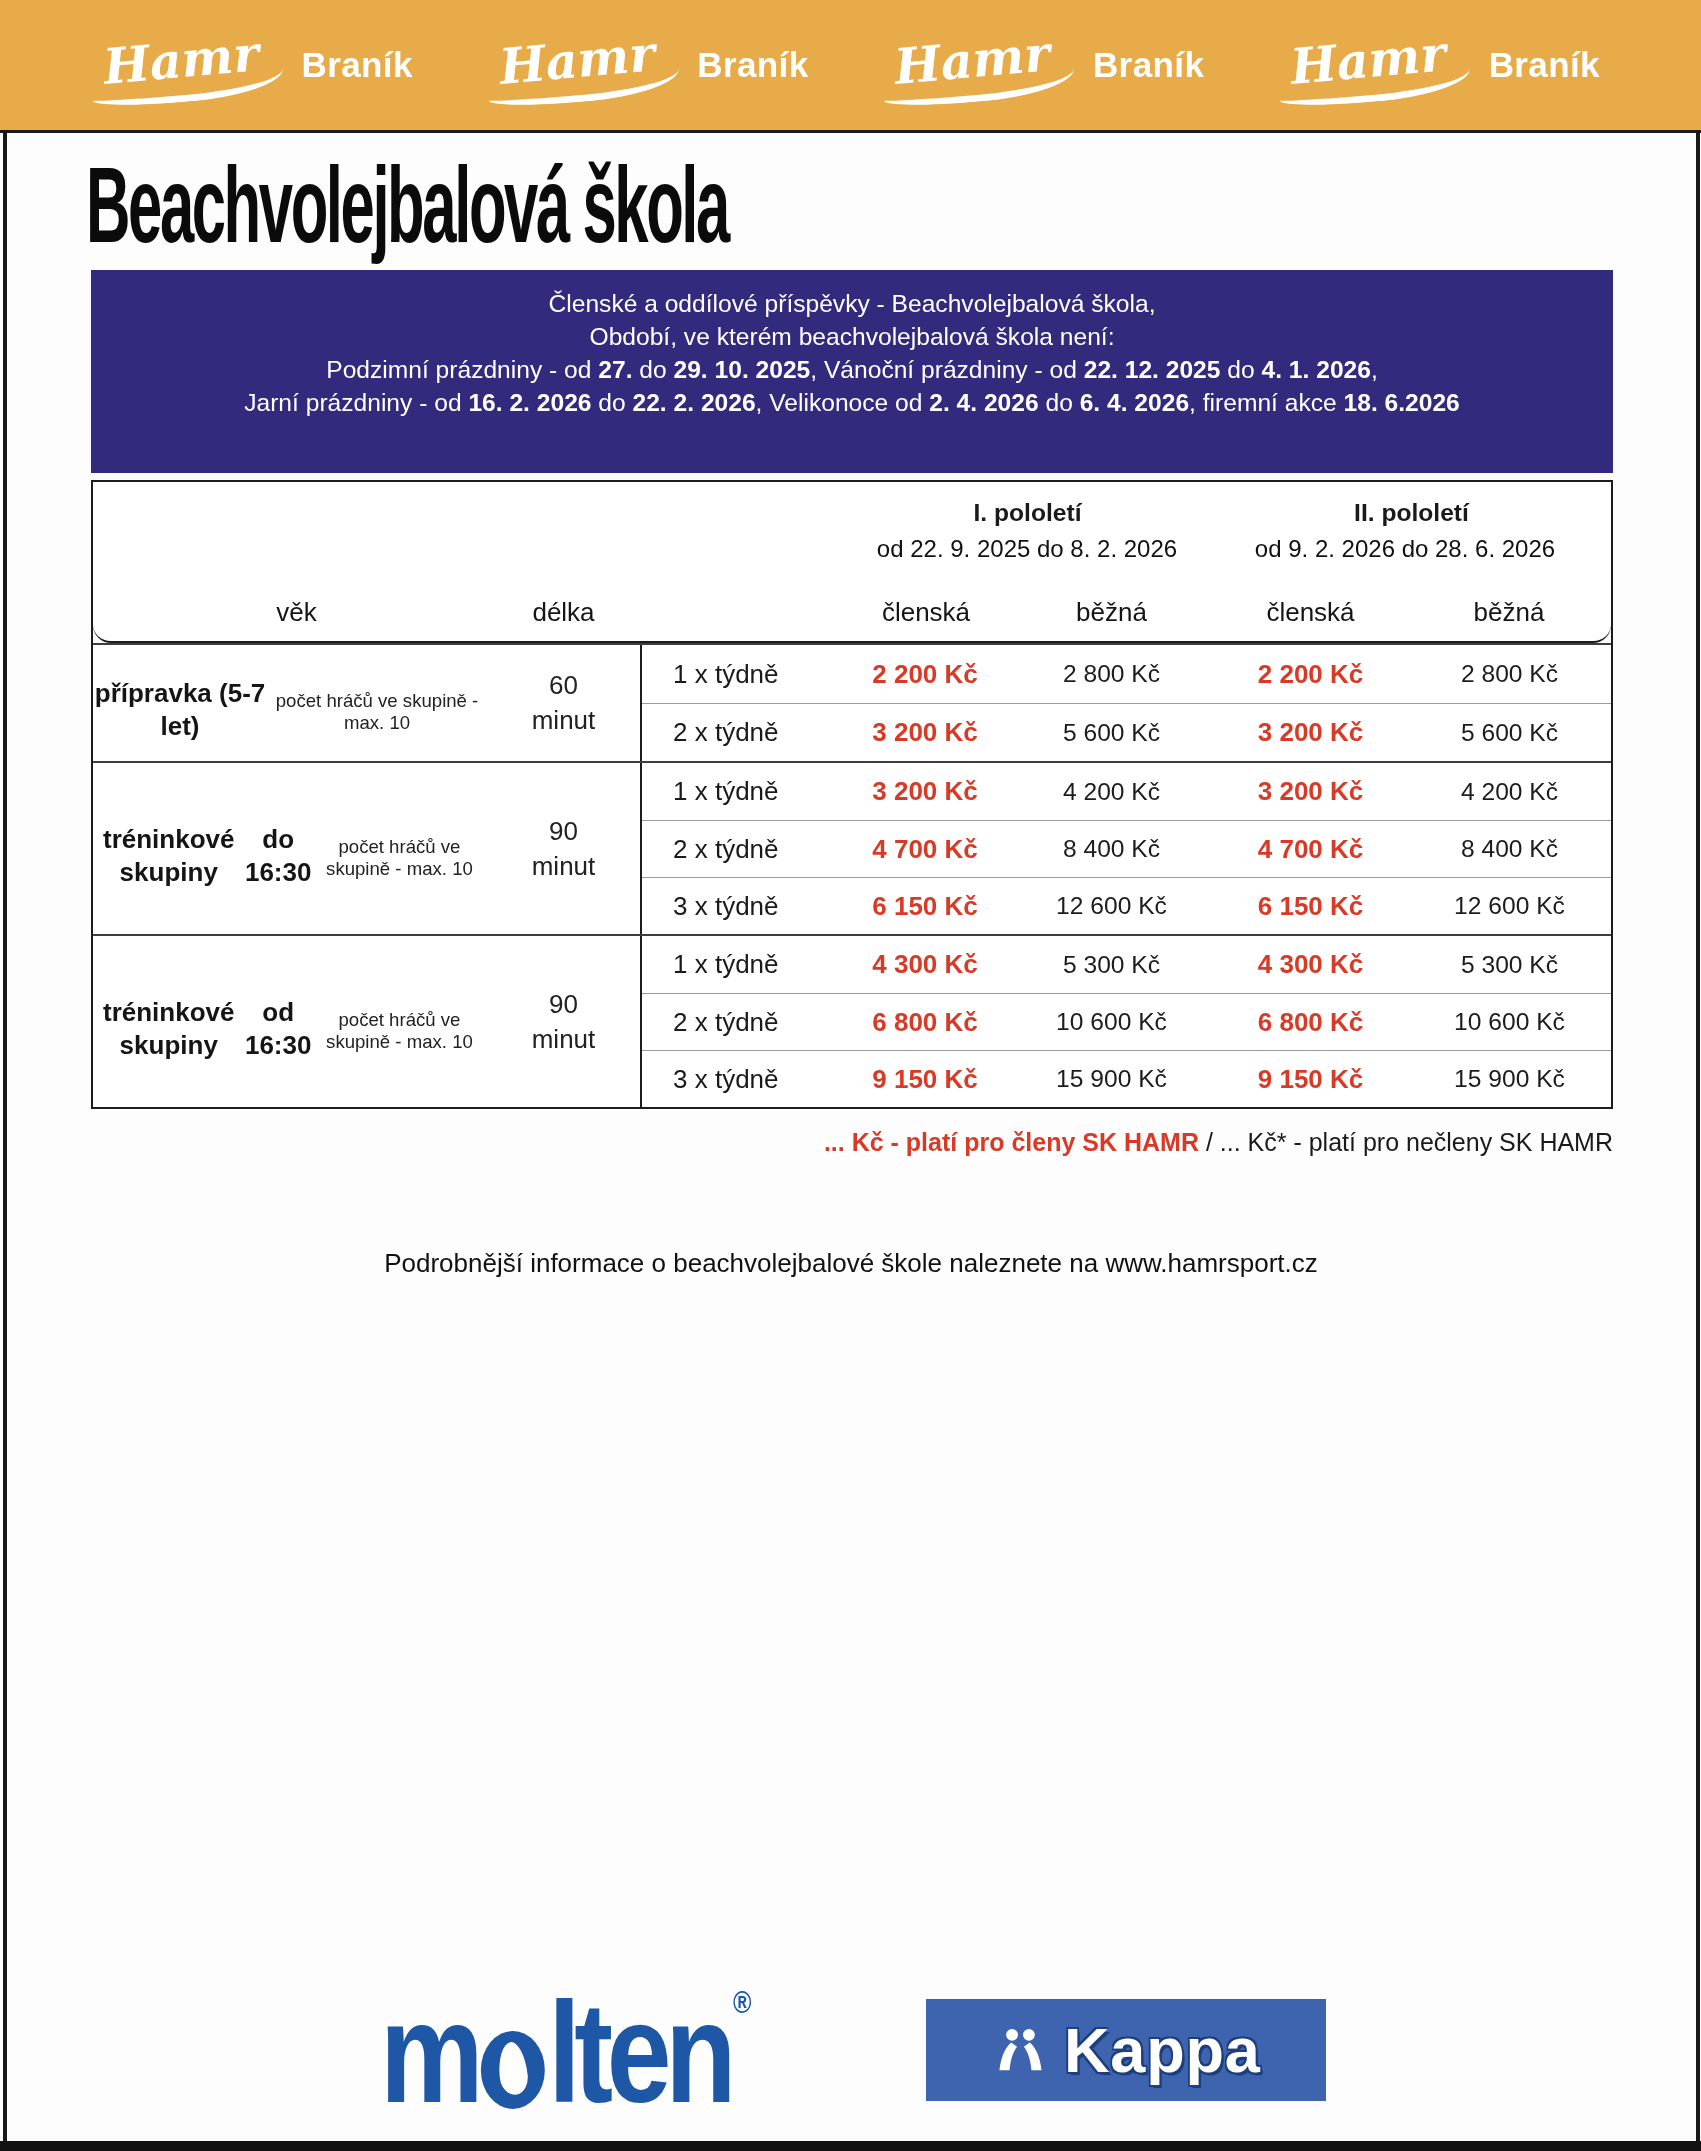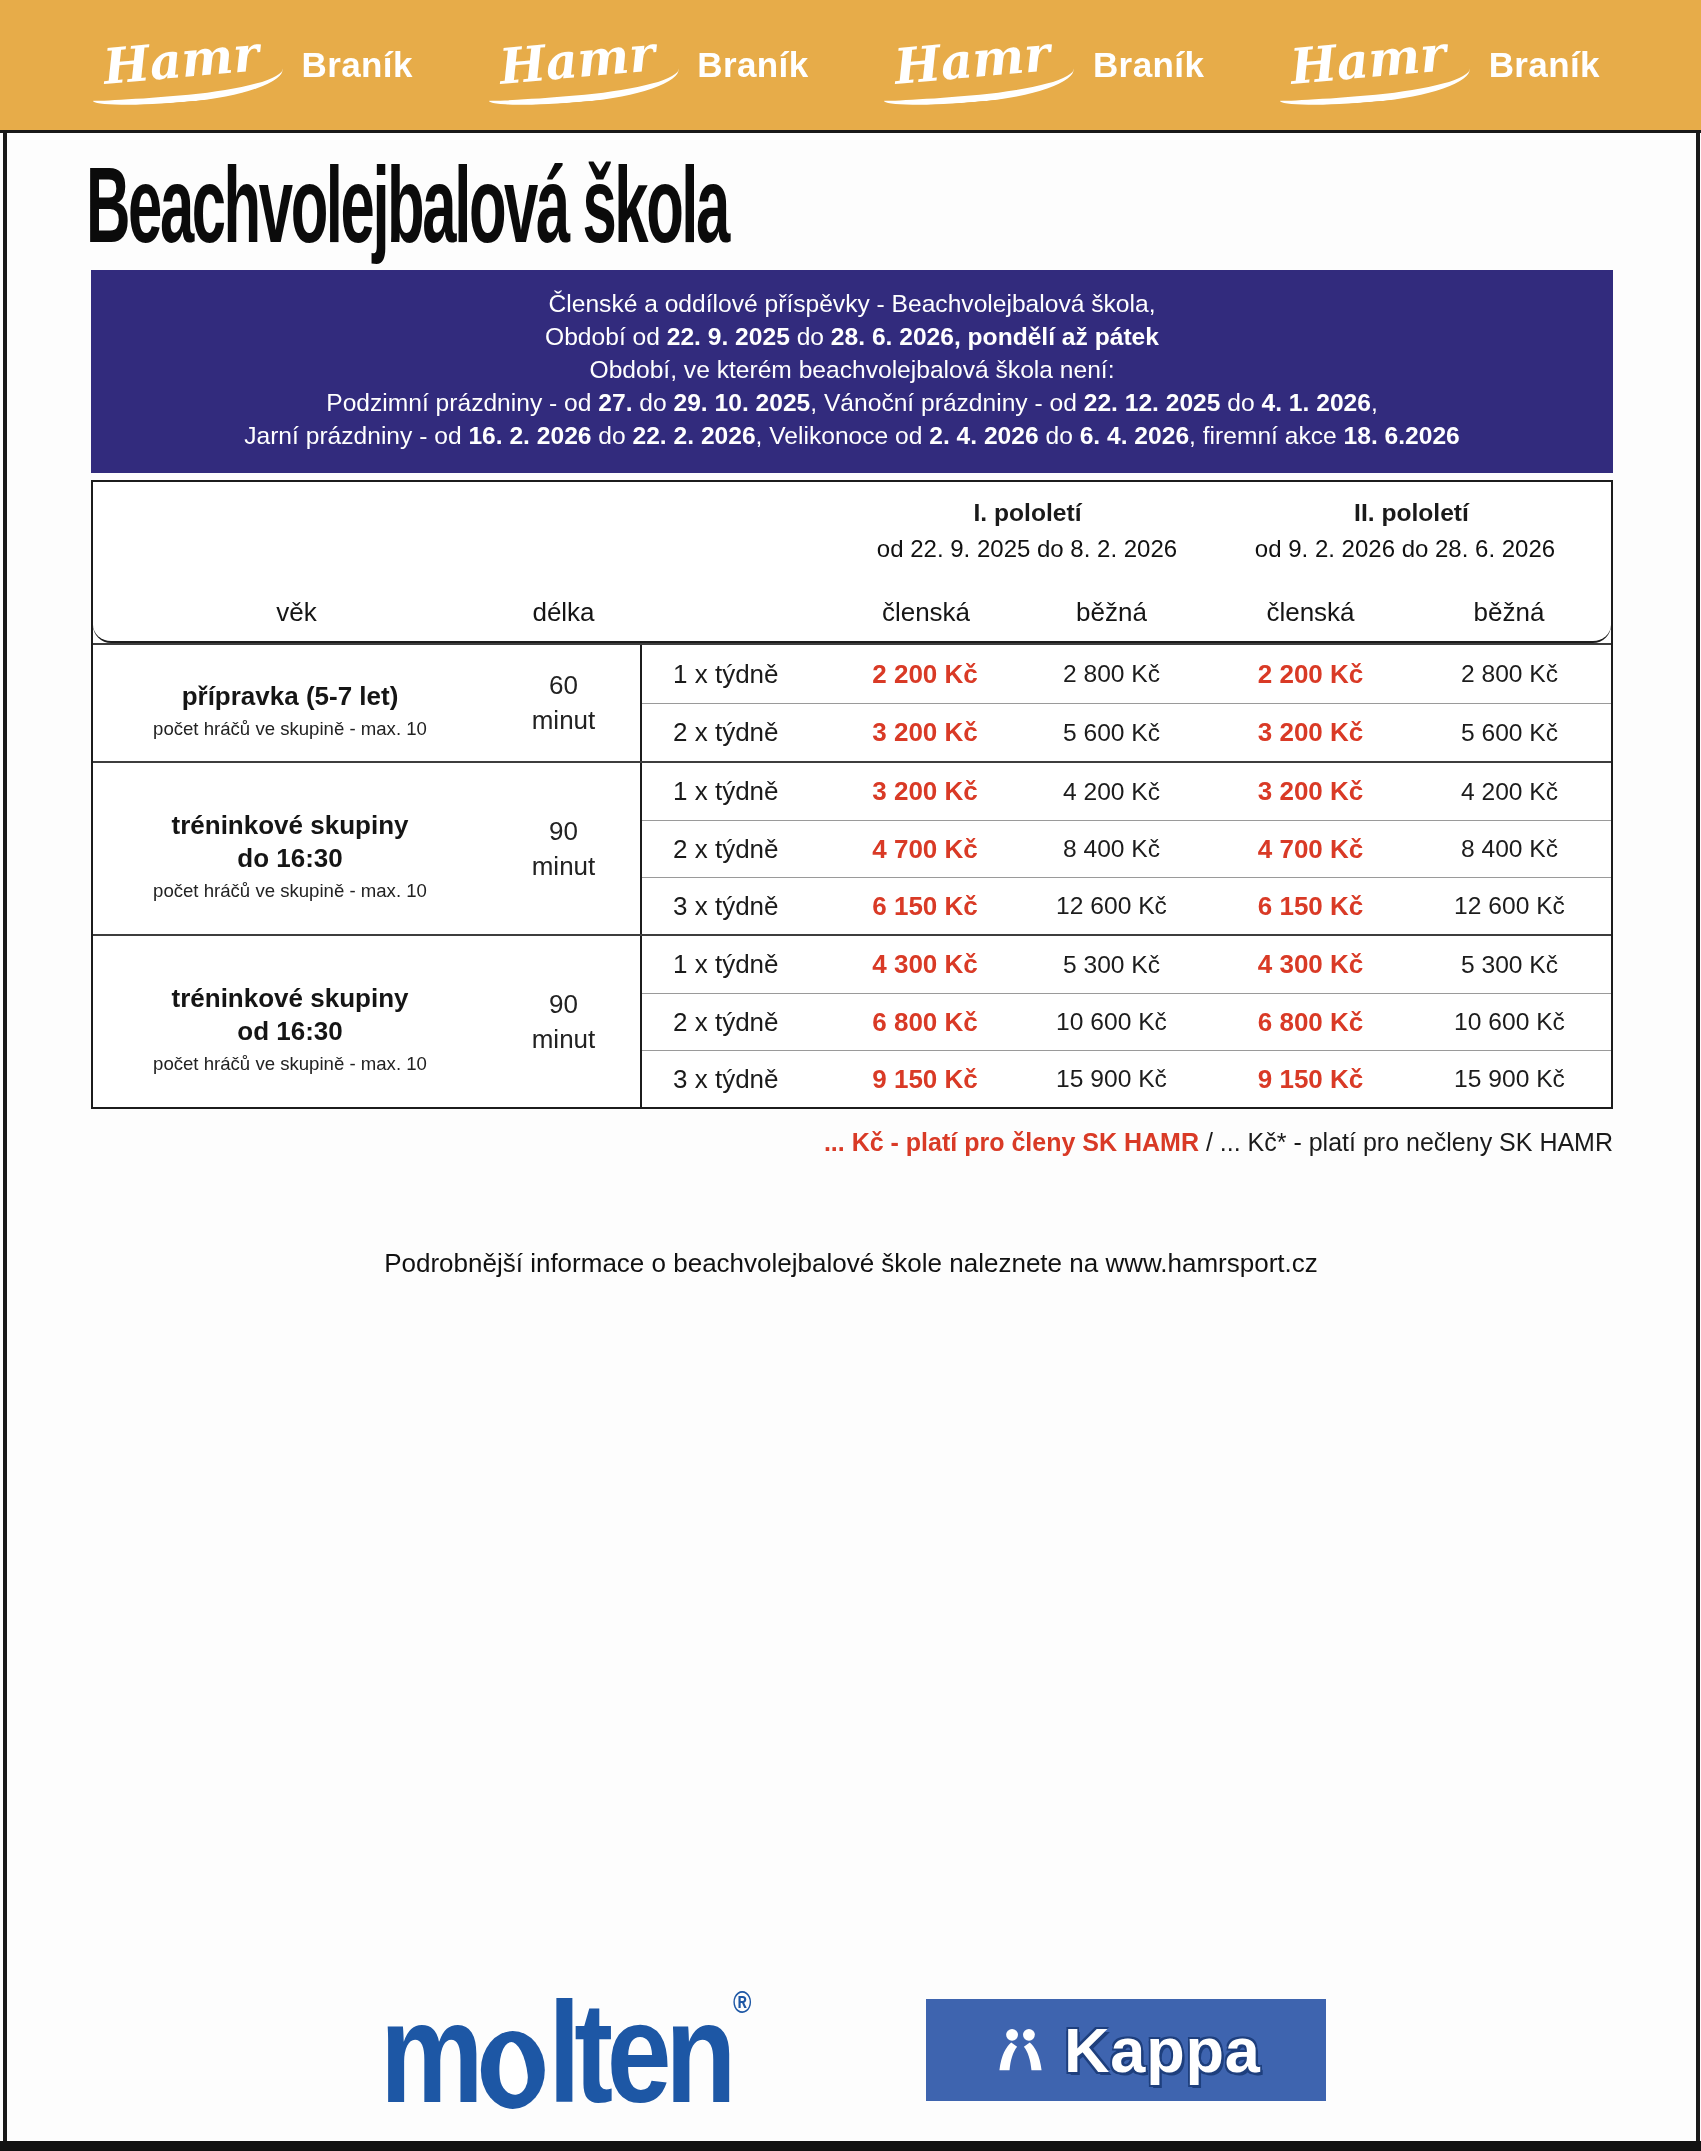--- a/index.html
+++ b/index.html
@@ -69,22 +69,22 @@
   .h-len    { left:394px;  width:153px; }
   .h-mem1   { left:748px;  width:170px; }
   .h-reg1   { left:917px; width:203px; }
   .h-mem2   { left:1120px; width:195px; }
   .h-reg2   { left:1315px; width:202px; }
 
   .group { display:flex; border-top:2.5px solid #3d3d3d; }
   .group:first-of-type { border-top:none; }
   .g-left { width:547px; display:flex; }
   .g-name {
-    width:394px; display:flex; flex-direction:column;
-    justify-content:center; align-items:center; text-align:left;margin-top:14px;
+    width:394px; display:flex; flex-direction:row;
+    justify-content:center; align-items:center; text-align:center;margin-top:14px;
   }
   .g-name .n1 { font-weight:bold; font-size:26px; line-height:33px; color:#151515; }
   .g-name .note { font-size:18.6px; margin-top:4.2px; color:#222; }
   .g-len {
     width:153px; display:flex; flex-direction:column;
     justify-content:center; align-items:center;
     font-size:26px; line-height:35px; color:#222;
   }
   .g-right { flex:1; border-left:2.5px solid #1c1c1c; display:flex; flex-direction:column; }
   .f-row { display:flex; align-items:center; height:58px; border-top:1.7px solid #9a9a9a; }
@@ -156,21 +156,20 @@
 
   <div class="rule-under-banner"></div>
   <div class="frame-left"></div>
   <div class="frame-right"></div>
   <div class="bottom-bar"></div>
 
   <div class="page-title">Beachvolejbalová škola</div>
 
   <div class="notice">
     <div class="n-line"><span>Členské a oddílové příspěvky - Beachvolejbalová škola,</span></div>
-    <div class="n-line"><span>Období od </span><b>22. 9. 2025</b><span> do </span><b>28. 6. 2026, pondělí až pátek</b></div>
     <div class="n-line"><span>Období, ve kterém beachvolejbalová škola není:</span></div>
     <div class="n-line"><span>Podzimní prázdniny - od </span><b>27.</b><span> do </span><b>29. 10. 2025</b><span>, Vánoční prázdniny - od </span><b>22. 12. 2025</b><span> do </span><b>4. 1. 2026</b><span>,</span></div>
     <div class="n-line"><span>Jarní prázdniny - od </span><b>16. 2. 2026</b><span> do </span><b>22. 2. 2026</b><span>, Velikonoce od </span><b>2. 4. 2026</b><span> do </span><b>6. 4. 2026</b><span>, firemní akce </span><b>18. 6.2026</b></div>
   </div>
 
   <div class="pricing">
 
     <div class="thead">
       <div class="h-abs h-sem h-sem1">I. pololetí</div>
       <div class="h-abs h-sem h-sem2">II. pololetí</div>

